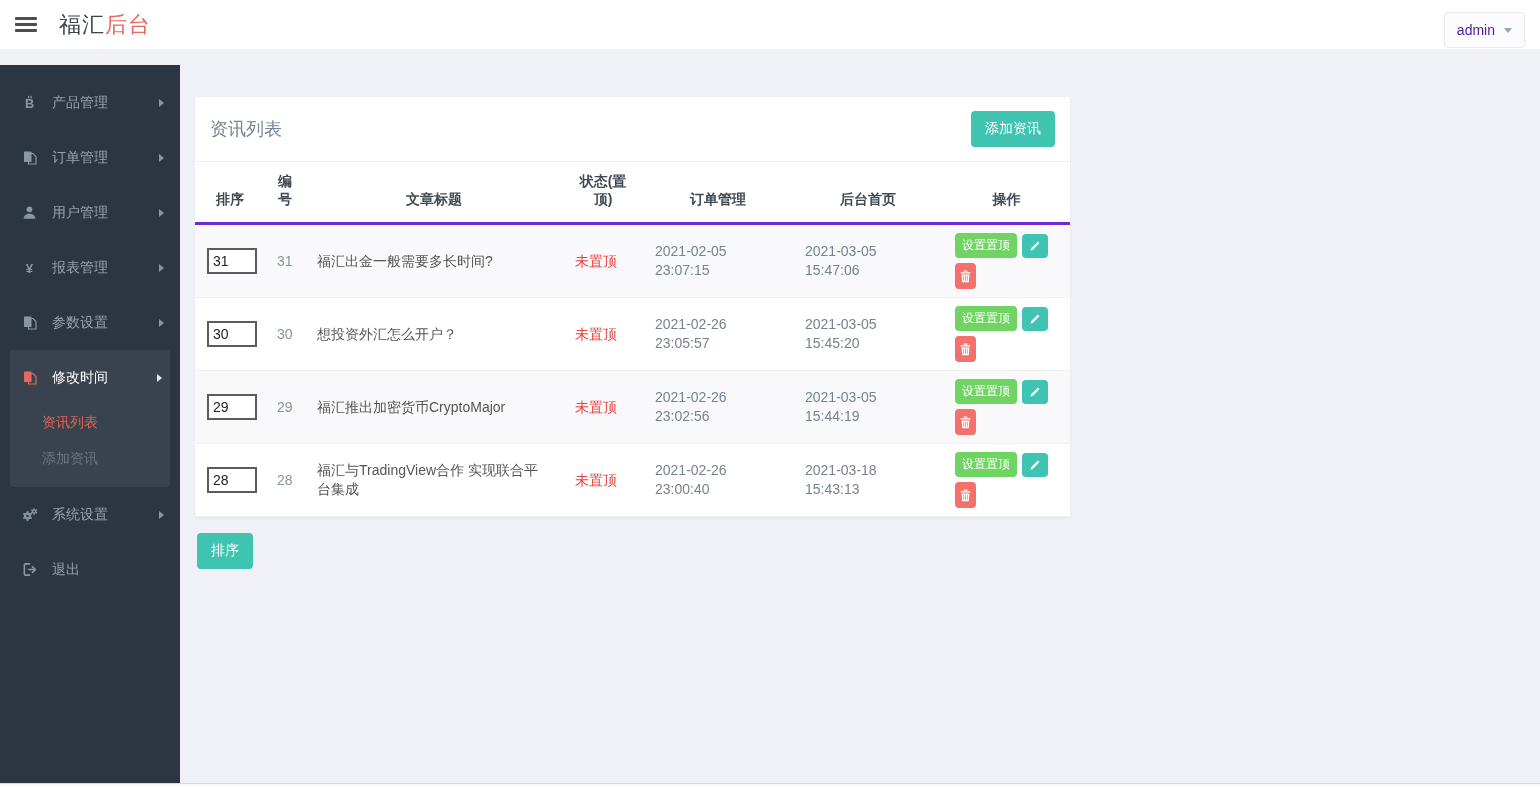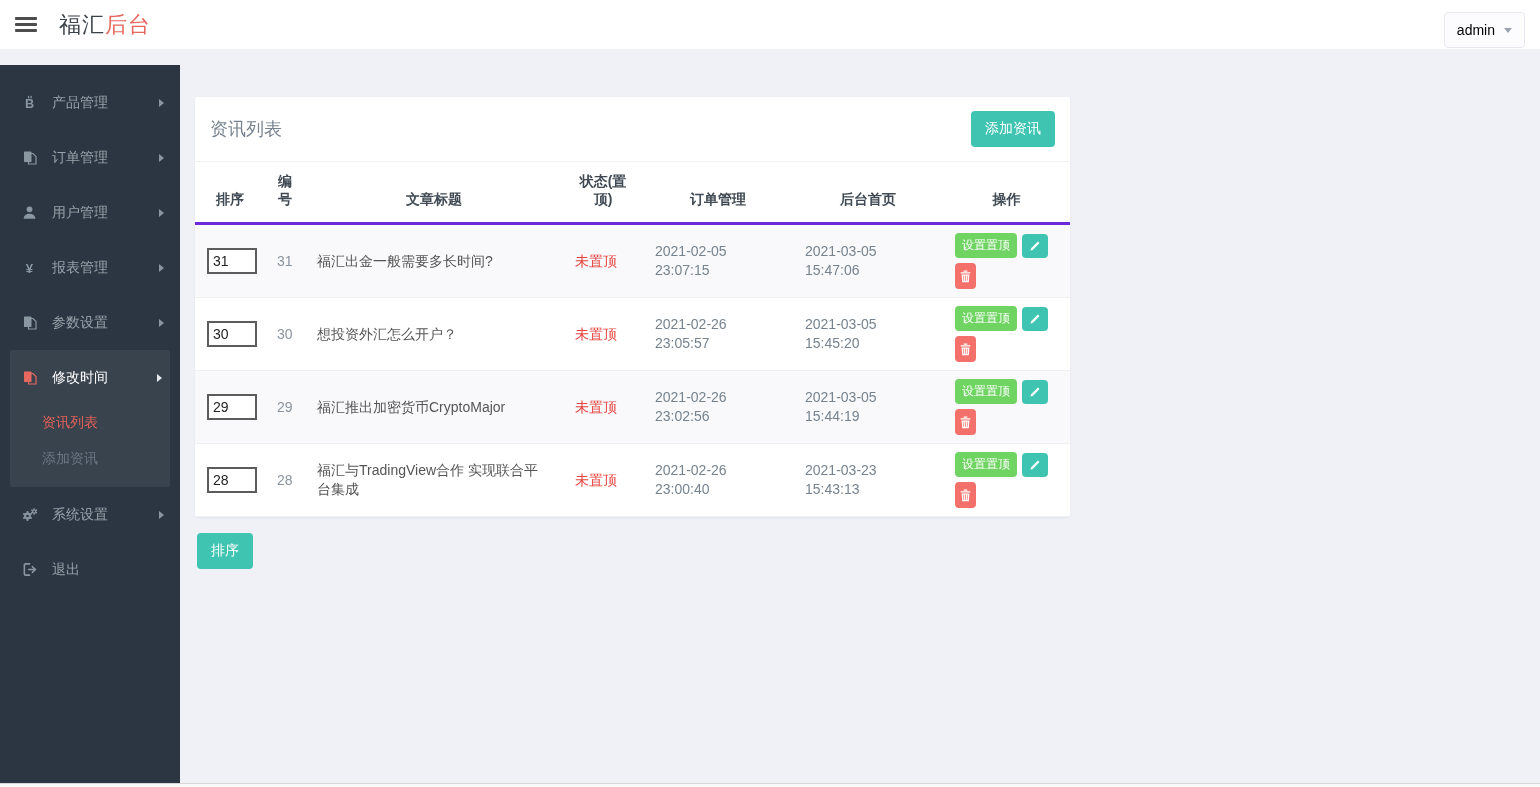--- a/index.html
+++ b/index.html
@@ -12,21 +12,21 @@
   body{font-family:"Liberation Sans","DejaVu Sans",sans-serif;background:#eff1f6;position:relative;font-size:14px}
 
   
   .topbar{position:absolute;top:0;left:0;right:0;height:49px;background:#fff;display:flex;align-items:center;padding-left:15px;z-index:3}
   .hamburger{width:22px;display:flex;flex-direction:column;gap:3px;cursor:pointer;margin-right:22px}
   .hamburger span{display:block;height:3px;background:#4d4d4d;border-radius:1px}
   .brand{font-size:22px;letter-spacing:1px;cursor:default}
   .brand .b1{color:#3b434b}
   .brand .b2{color:var(--brand_red)}
   .user-dropdown{position:absolute;right:15px;top:12px;height:36px;padding:0 12px;display:flex;align-items:center;gap:9px;
-    background:#fcfcfe;border:1px solid #e7e9f0;border-radius:4px;color:#000000;cursor:pointer}
+    background:#fcfcfe;border:1px solid #e7e9f0;border-radius:4px;color:#4c1d95;cursor:pointer}
   .caret-down{width:0;height:0;border-left:4px solid transparent;border-right:4px solid transparent;border-top:5px solid #9aa3ad}
 
   
   .sidebar{position:absolute;top:65px;left:0;width:180px;bottom:4px;background:var(--sidebar_bg);padding-top:10px;color:#97a2aa}
   .side-item{height:55px;display:flex;align-items:center;padding:0 16px 0 20px;cursor:pointer}
   .s-icon{width:19px;margin-right:13px;display:flex;justify-content:center;align-items:center;color:#8a96a0;flex:none}
   .s-label{flex:1;font-size:14px}
   .chev{width:0;height:0;border-left:5px solid #8a96a0;border-top:4px solid transparent;border-bottom:4px solid transparent;flex:none}
   .side-group{margin:0 10px;border-radius:2px}
   .side-group.open{background:var(--sidebar_active_bg);padding-bottom:10px}
@@ -298,21 +298,21 @@
                 </button>
           </div>
             </td>
         </tr>
         <tr>
           <td><input class="sort-input" value="28" style=""></td>
           <td class="cell-id">28</td>
           <td>福汇与TradingView合作 实现联合平台集成</td>
           <td class="cell-status">未置顶</td>
           <td class="cell-time">2021-02-26 23:00:40</td>
-          <td class="cell-time">2021-03-23 15:43:13</td>
+          <td class="cell-time">2021-03-18 15:43:13</td>
           <td>
               <div class="ops">
             <button class="btn-settop">设置置顶</button>
             <button class="btn-edit">
                   <svg viewBox="0 0 16 16" width="12" height="12" fill="#fff">
                     <path d="M2 14 L2.8 11 L11.2 2.6 C11.6 2.2 12.2 2.2 12.6 2.6 L13.4 3.4 C13.8 3.8 13.8 4.4 13.4 4.8 L5 13.2 Z"></path>
                   </svg>
                 </button>
             <button class="btn-del">
                   <svg viewBox="0 0 14 16" width="11" height="13" fill="#fff">

